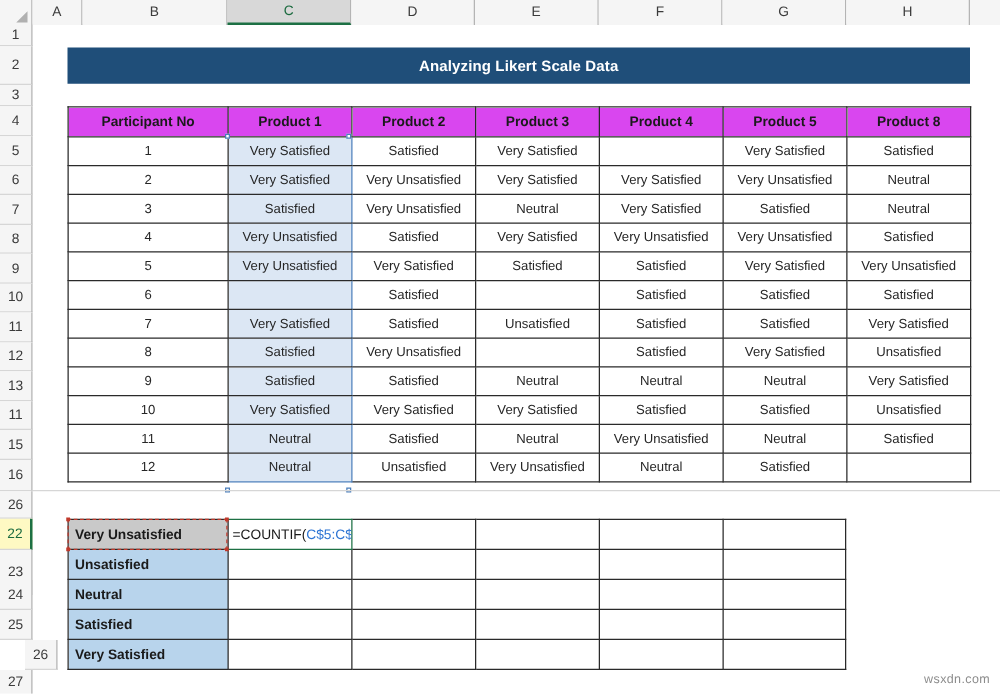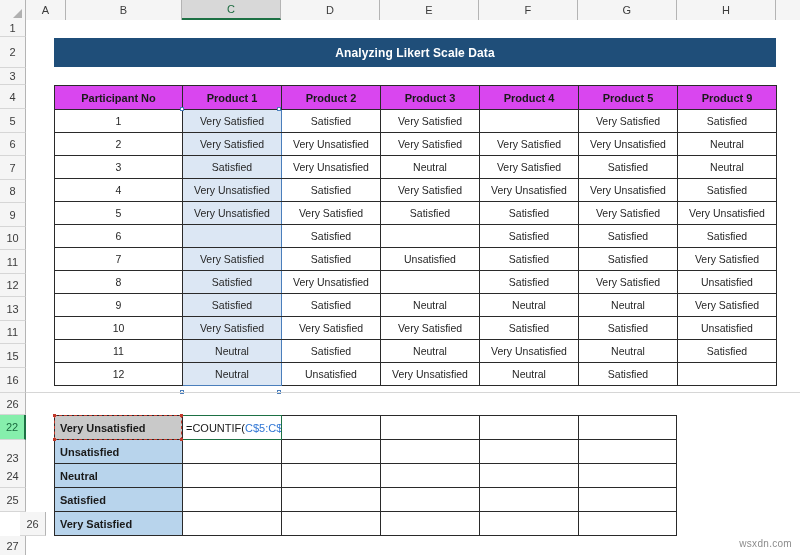--- a/index.html
+++ b/index.html
@@ -65,21 +65,21 @@
     background: #f5f5f5;
     border-right: 1px solid #b4b4b4;
     border-bottom: 1px solid #d6d6d6;
     font-size: 11px;
     color: #3b3b3b;
     display: flex;
     align-items: center;
     justify-content: center;
   }
   .rowhead.sel {
-    background: #86efac;
+    background: #fef9c3;
     color: #1b6b3f;
     border-right: 2px solid #1d7044;
   }
 
   
   .banner {
     position: absolute;
     background: #1f4e79;
     color: #ffffff;
     font-size: 12px;
@@ -255,21 +255,21 @@
       <col style="width:99px;">
     </colgroup>
     <thead>
       <tr>
         <th>Participant No</th>
         <th>Product 1</th>
         <th>Product 2</th>
         <th>Product 3</th>
         <th>Product 4</th>
         <th>Product 5</th>
-        <th>Product 9</th>
+        <th>Product 8</th>
       </tr>
     </thead>
     <tbody id="main-tbody">
         <tr class="firstsel">
           <td>1</td>
           <td class="selcol">Very Satisfied</td>
           <td>Satisfied</td>
           <td>Very Satisfied</td>
           <td></td>
           <td>Very Satisfied</td>

